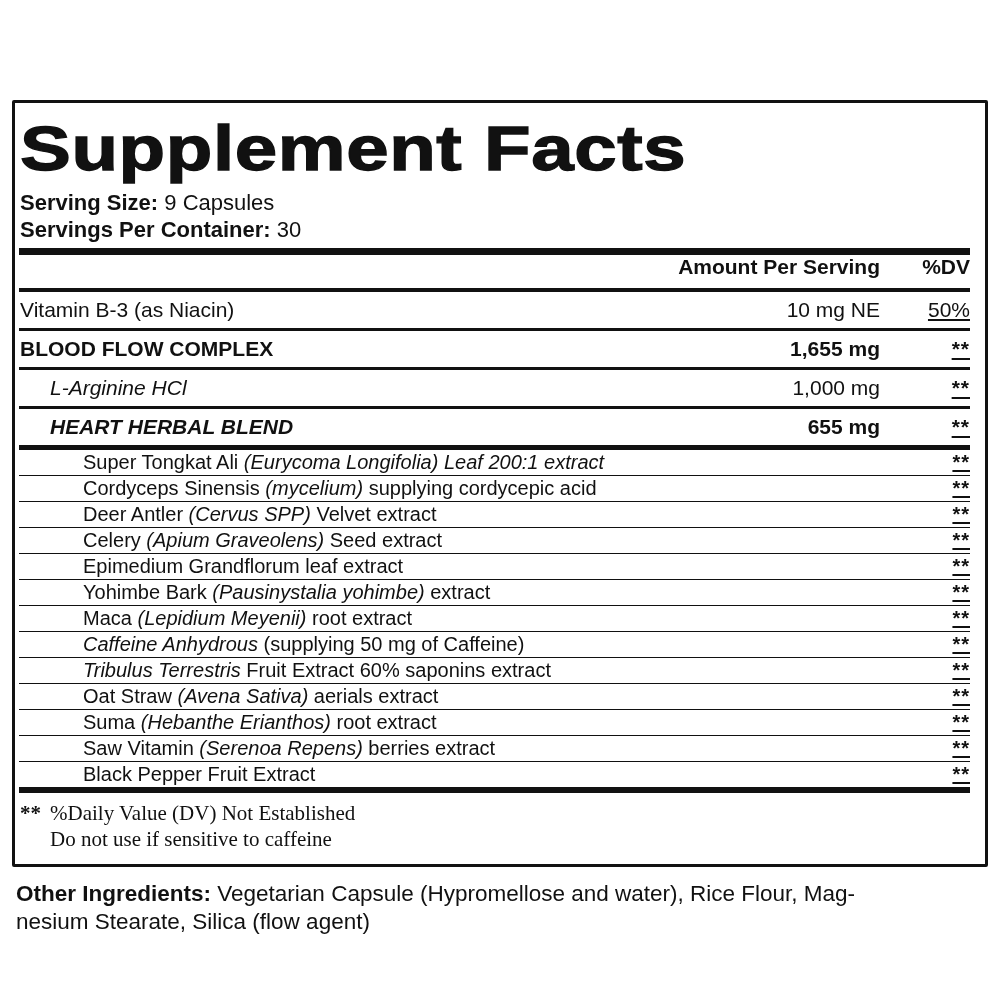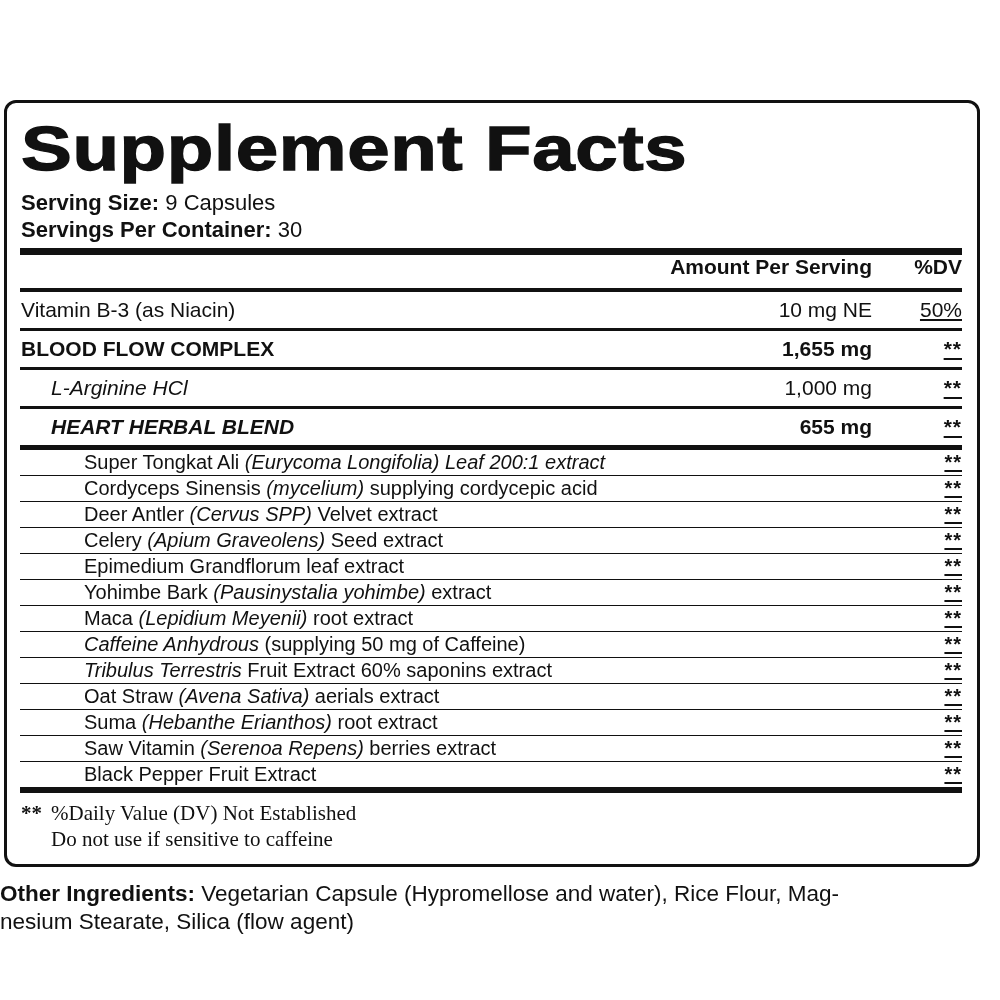--- a/index.html
+++ b/index.html
@@ -9,26 +9,26 @@
   }
   body {
     width: 1000px;
     height: 1000px;
     font-family: "Liberation Sans", sans-serif;
     color: #111111;
     overflow: hidden;
   }
   .facts-box {
     box-sizing: border-box;
-    margin: 100px 12px 0 4px;
+    margin: 100px 12px 0 12px;
     width: 976px;
     border: 3px solid #111111;
-    border-radius: 12px;
+    border-radius: 2px;
     background: #ffffff;
-    padding: 6px 15px 8px 13px;
+    padding: 6px 15px 8px 4px;
   }
   .title {
     font-size: 63px;
     font-weight: 900;
     line-height: 74px;
     margin: 2px 0 4px 1px;
     white-space: nowrap;
     letter-spacing: 0.5px;
     transform: scaleX(1.21);
     transform-origin: left center;
@@ -75,21 +75,21 @@
   .it { font-style: italic; }
   .footnotes {
     padding: 7px 0 4px 1px;
     font-size: 21px;
     line-height: 26px;
     font-family: Liberation Serif, serif;
   }
   .fn-mark { display: inline-block; width: 30px; font-weight: 700; }
   .fn-line2 { padding-left: 30px; }
   .other {
-    margin: 13px 12px 0 0;
+    margin: 13px 12px 0 16px;
     font-size: 22.5px;
     line-height: 28px;
   }
 </style>
 </head>
 <body>
 
 <div class="facts-box">
   <div class="title">Supplement Facts</div>
 

